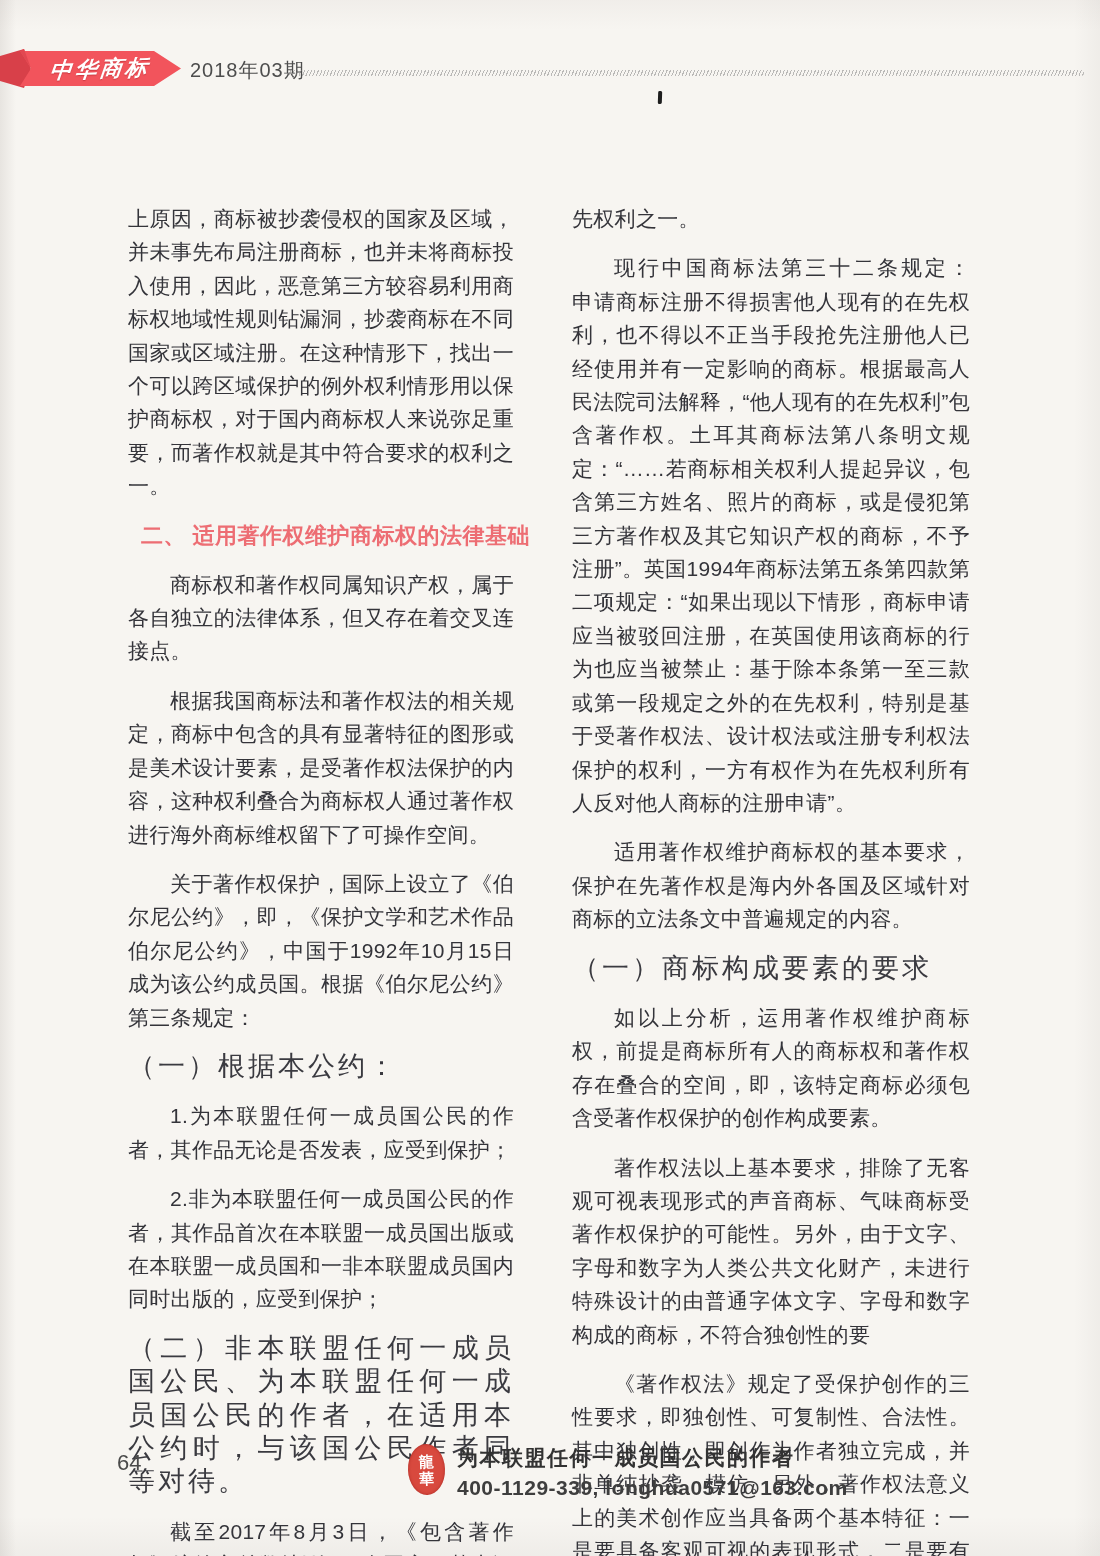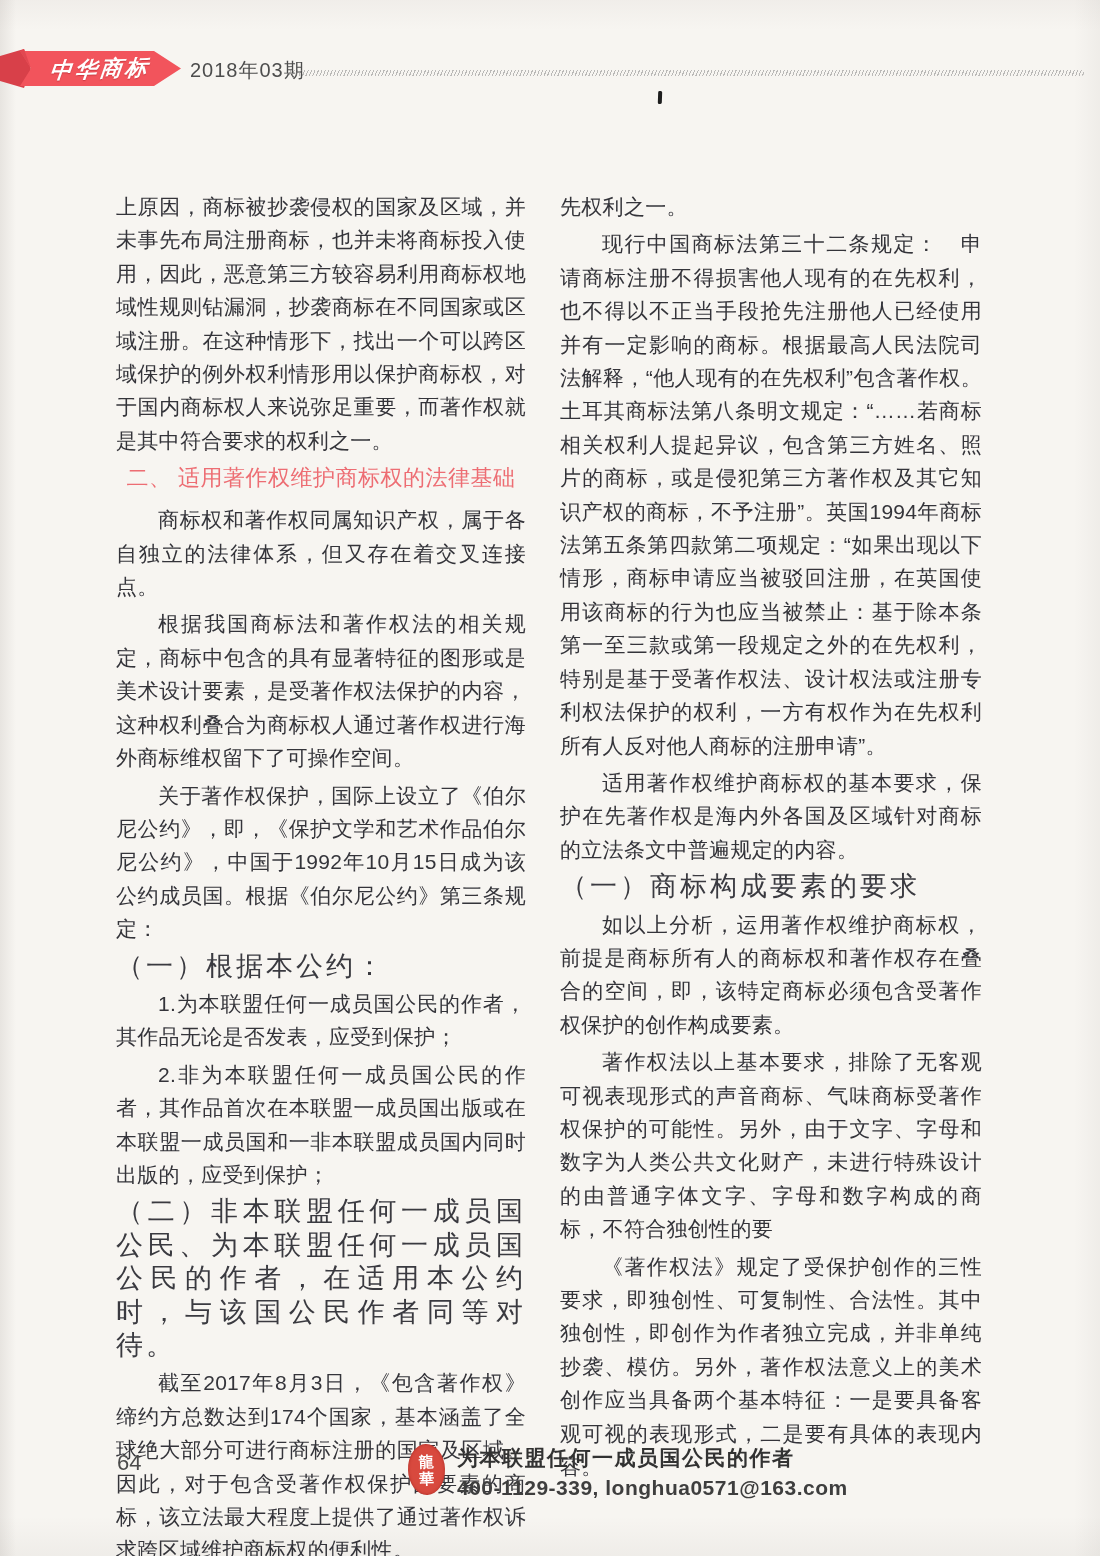--- a/index.html
+++ b/index.html
@@ -40,25 +40,25 @@
   }
 
   
   .col {
     position:absolute; top:186px; text-align:justify;
     color:#34343a; font-size:21px; line-height:33.4px;
     letter-spacing:0.3px;
   }
   .col-left  { left:112px; width:418px; }
   .col-right { left:556px; width:430px; }
-  .col p { margin:4px; }
+  .col p { margin:16px; }
   .col p.indent { text-indent:2em; }
   .sec-heading {
-    margin:4px 0 9px 0; font-size:22px; font-weight:normal;
-    color:#ed6d73; letter-spacing:0.5px; line-height:33px; text-align:center;
+    margin:4px 0 9px 0; font-size:22px; font-weight:bold;
+    color:#ed6d73; letter-spacing:0.5px; line-height:33px; text-align:right;
   }
   .sec-heading.spaced { margin-top:45px; }
   .kai {
     font-size:27px; letter-spacing:3px;
     color:#3a3a40; line-height:33.4px;
   }
 
   
   .page-number {
     position:absolute; left:117px; top:1450px;

